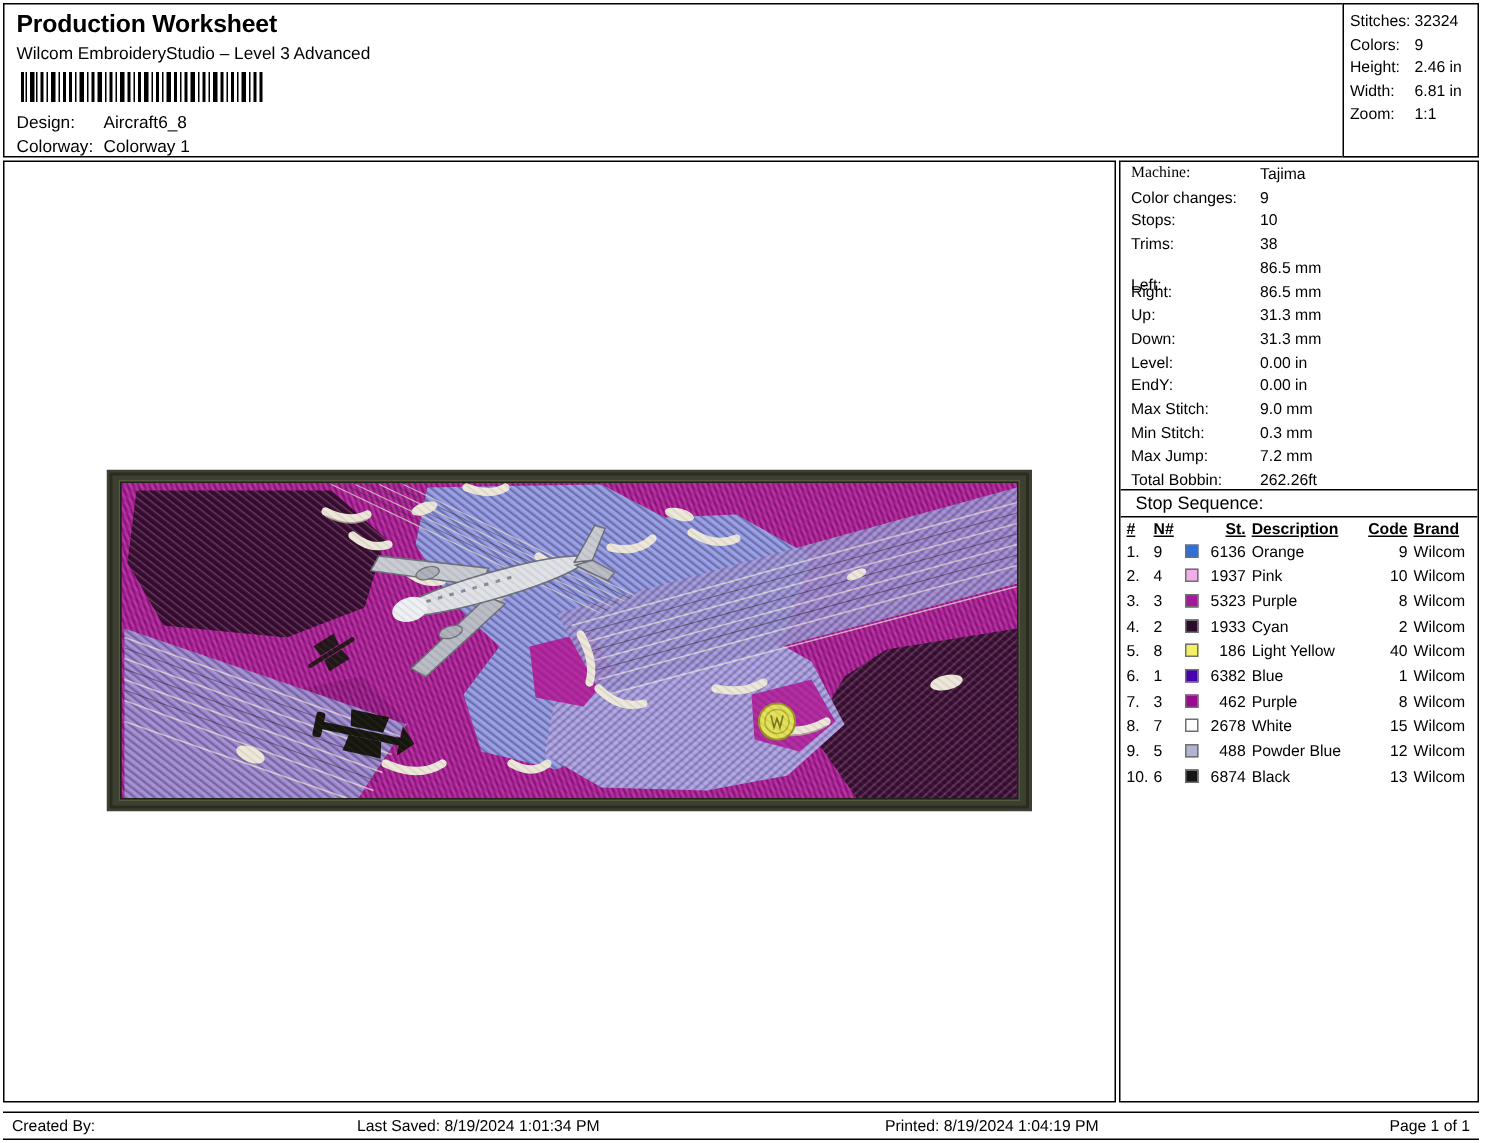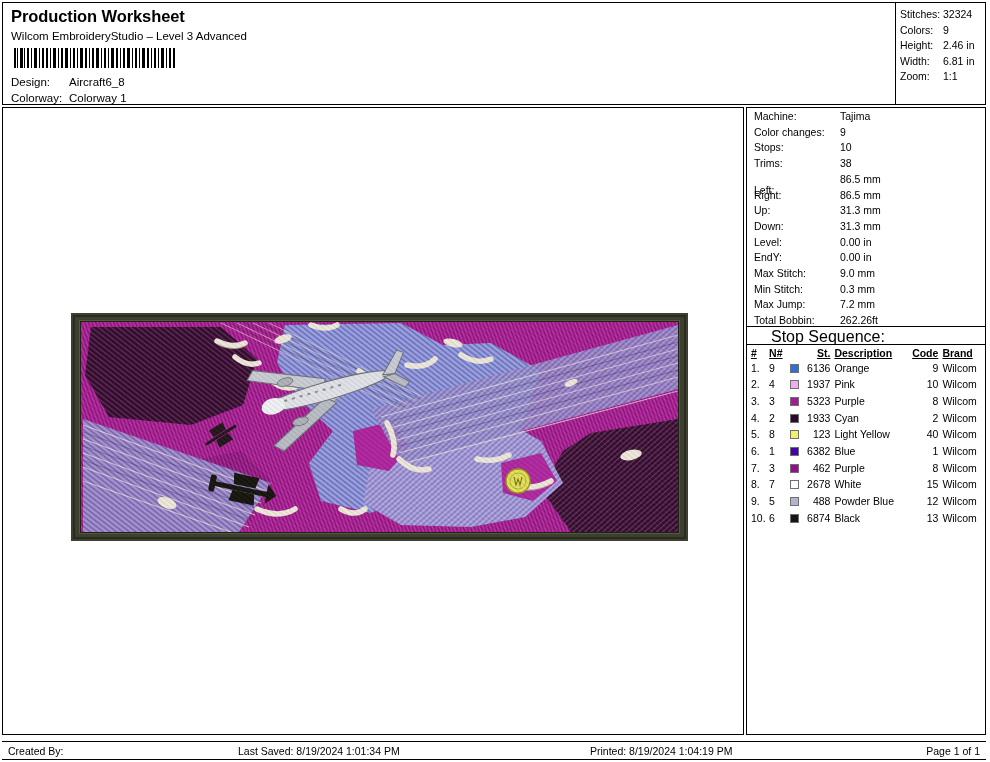--- a/index.html
+++ b/index.html
@@ -108,22 +108,22 @@
   .mach-val { left: 93px; }
 
   #stopseq-divider {
     position: absolute;
     left: 0; top: 218px;
     width: 100%; height: 0;
     border-top: 1px solid #000;
   }
   #stopseq-title {
     position: absolute;
-    left: 24px; top: 220px;
-    font-size: 16px;
+    left: 10px; top: 220px;
+    font-size: 12px;
     color: #000;
   }
   #stopseq-divider2 {
     position: absolute;
     left: 0; top: 236px;
     width: 100%; height: 0;
     border-top: 1px solid #000;
   }
 
   
@@ -501,21 +501,21 @@
             <td class="col-sw"><span class="swatch" style="background: rgb(43, 10, 43);"></span></td>
             <td class="col-st">1933</td>
             <td class="col-desc">Cyan</td>
             <td class="col-code">2</td>
             <td class="col-brand">Wilcom</td>
           </tr>
           <tr>
             <td class="col-idx">5.</td>
             <td class="col-needle">8</td>
             <td class="col-sw"><span class="swatch" style="background: rgb(244, 240, 102);"></span></td>
-            <td class="col-st">123</td>
+            <td class="col-st">186</td>
             <td class="col-desc">Light Yellow</td>
             <td class="col-code">40</td>
             <td class="col-brand">Wilcom</td>
           </tr>
           <tr>
             <td class="col-idx">6.</td>
             <td class="col-needle">1</td>
             <td class="col-sw"><span class="swatch" style="background: rgb(69, 0, 176);"></span></td>
             <td class="col-st">6382</td>
             <td class="col-desc">Blue</td>
@@ -553,21 +553,21 @@
             <td class="col-idx">10.</td>
             <td class="col-needle">6</td>
             <td class="col-sw"><span class="swatch" style="background: rgb(21, 21, 21);"></span></td>
             <td class="col-st">6874</td>
             <td class="col-desc">Black</td>
             <td class="col-code">13</td>
             <td class="col-brand">Wilcom</td>
           </tr>
         </tbody>
     </table>
-  <div class="mach-row mach-lbl" style="top: 2px;">Machine:</div>
+  <div class="mach-row mach-lbl" style="top: 2px; font-family: Liberation Serif, serif;">Machine:</div>
       <div class="mach-row mach-val" style="top: 2px;">Tajima</div>
       <div class="mach-row mach-lbl" style="top: 17.7px;">Color changes:</div>
       <div class="mach-row mach-val" style="top: 17.7px;">9</div>
       <div class="mach-row mach-lbl" style="top: 33.4px;">Stops:</div>
       <div class="mach-row mach-val" style="top: 33.4px;">10</div>
       <div class="mach-row mach-lbl" style="top: 49.1px;">Trims:</div>
       <div class="mach-row mach-val" style="top: 49.1px;">38</div>
       <div class="mach-row mach-lbl" style="top: 76px;">Left:</div>
       <div class="mach-row mach-val" style="top: 64.8px;">86.5 mm</div>
       <div class="mach-row mach-lbl" style="top: 80.5px;">Right:</div>

